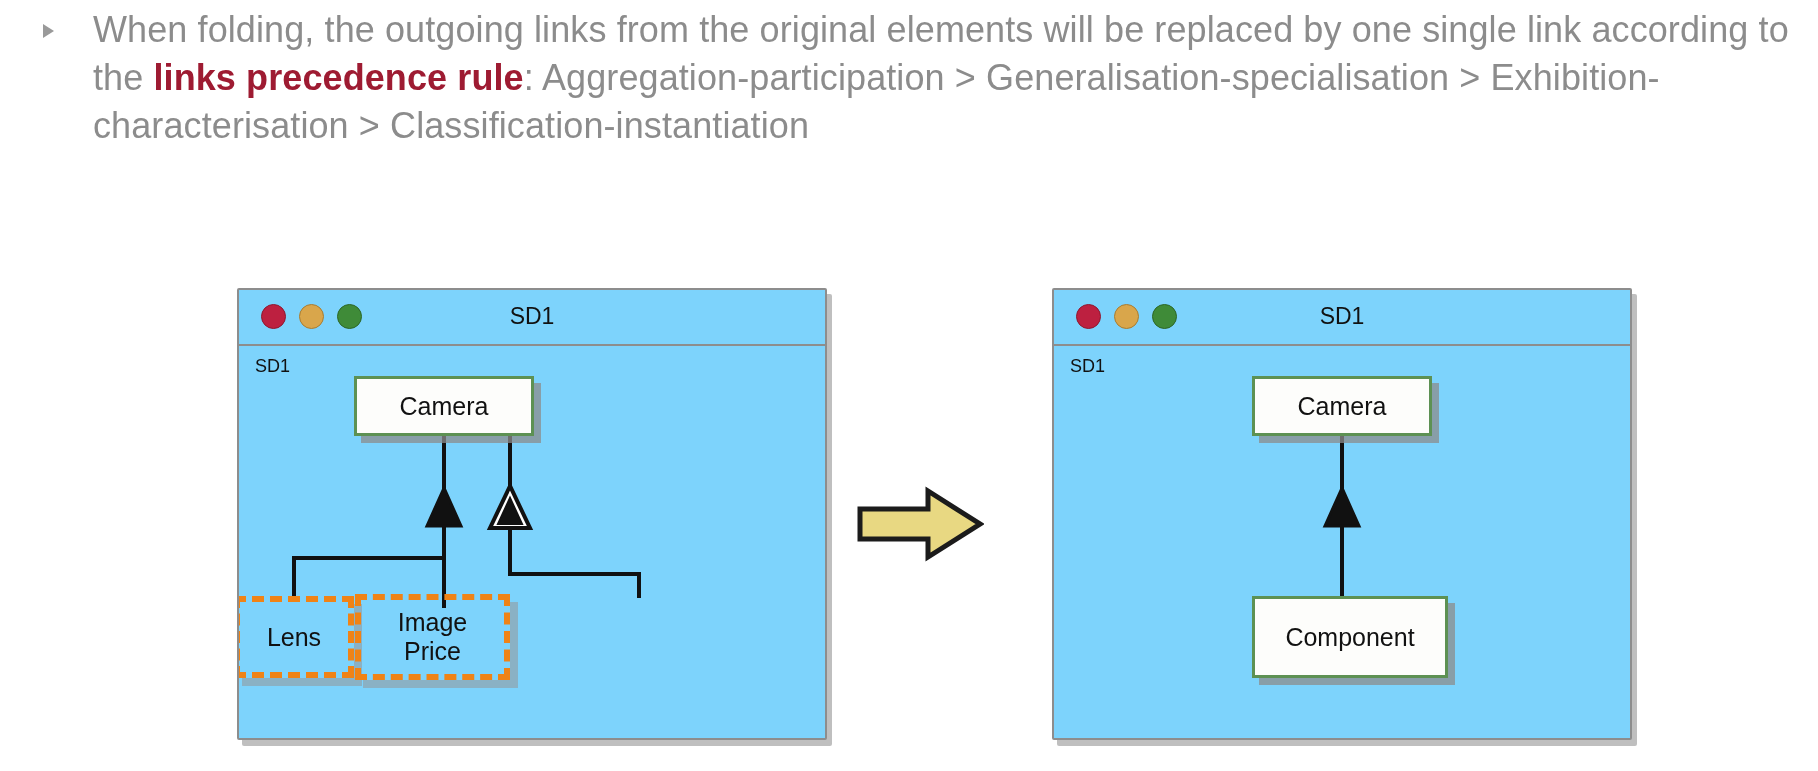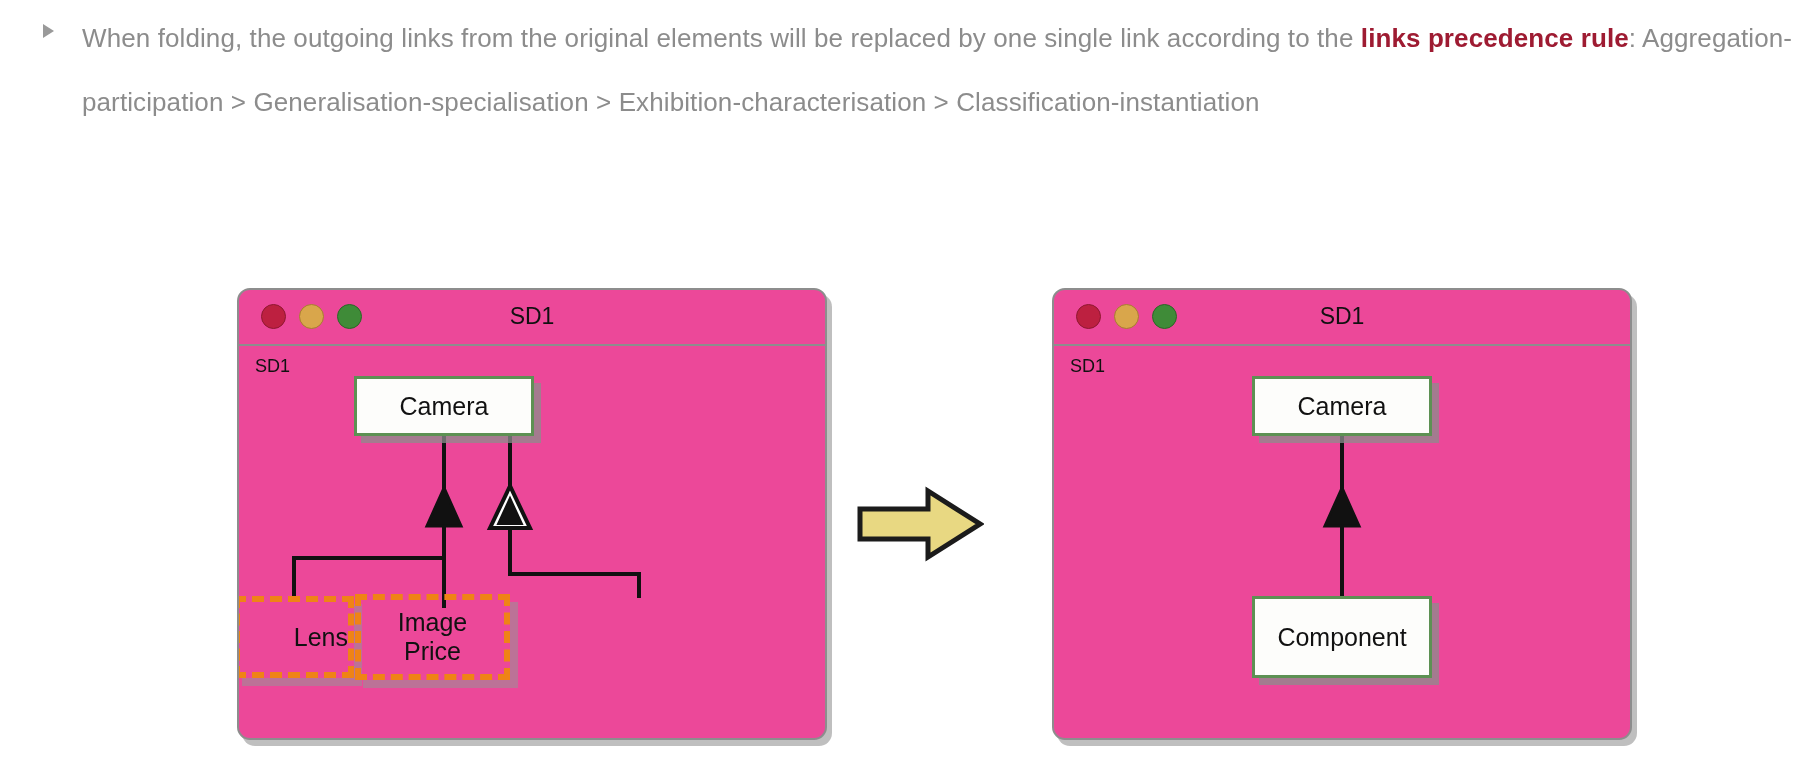--- a/index.html
+++ b/index.html
@@ -31,37 +31,38 @@
     position: absolute;
     left: 5px;
     top: 18px;
     width: 0;
     height: 0;
     border-top: 7px solid transparent;
     border-bottom: 7px solid transparent;
     border-left: 11px solid #9a9a9a;
   }
   .bullet-text {
-    font-size: 26px;
-    line-height: 64px;
+    font-size: 36px;
+    line-height: 48px;
     color: #8c8c8c;
     letter-spacing: .1px;
     font-weight: 400;
+    margin-left: 11px;
   }
   .bullet-text .accent {
     color: #9e1b32;
     font-weight: 700;
   }
 
   
   .window {
     position: absolute;
-    background: #ec4899;
+    background: #7dd3fc;
     border: 2px solid #8d8d8d;
-    border-radius: 13px;
+    border-radius: 2px;
     box-shadow: 5px 6px 0 0 rgba(138,138,138,.55);
     box-sizing: border-box;
   }
   .win-left  { left: 237px;  top: 288px; width: 590px; height: 452px; }
   .win-right { left: 1052px; top: 288px; width: 580px; height: 452px; }
 
   .titlebar {
     position: relative;
     height: 56px;
     border-bottom: 2px solid #8d8d8d;
@@ -181,21 +182,21 @@
       <polygon points="271,140 251,182 291,182" fill="#ffffff" stroke="#111" stroke-width="4"></polygon>
       <polygon points="271,152 259,178 283,178" fill="#111" stroke="#111" stroke-width="2"></polygon>
 
       <path d="M271 182 L271 228 L400 228 L400 252" stroke="#111" stroke-width="4" fill="none"></path>
     </svg>
 
     <div class="node solid" style="left:115px; top:30px; width:180px; height:60px;">
       <span>Camera</span>
     </div>
 
-    <div class="node dashed" style="left:-5px; top:250px; width:120px; height:82px;justify-content:flex-end;">
+    <div class="node dashed" style="left:-5px; top:250px; width:120px; height:82px;">
       <span>Lens</span>
     </div>
 
     <div class="node dashed" style="left:116px; top:248px; width:155px; height:86px; flex-direction:column;">
       <span>Image</span>
       <span>Price</span>
     </div>
 
   </div>
 </div>
@@ -222,17 +223,17 @@
     <svg class="link-svg" viewBox="0 0 576 392" preserveAspectRatio="none">
       <path d="M288 88 L288 150" stroke="#111" stroke-width="4" fill="none"></path>
       <polygon points="288,142 271,180 305,180" fill="#111" stroke="#111" stroke-width="3"></polygon>
       <path d="M288 180 L288 250" stroke="#111" stroke-width="4" fill="none"></path>
     </svg>
 
     <div class="node solid" style="left:198px; top:30px; width:180px; height:60px;">
       <span>Camera</span>
     </div>
 
-    <div class="node solid" style="left:198px; top:250px; width:180px; height:82px;">
+    <div class="node solid" style="left:198px; top:250px; width:196px; height:82px;">
       <span>Component</span>
     </div>
   </div>
 </div>
 
 </body></html>

